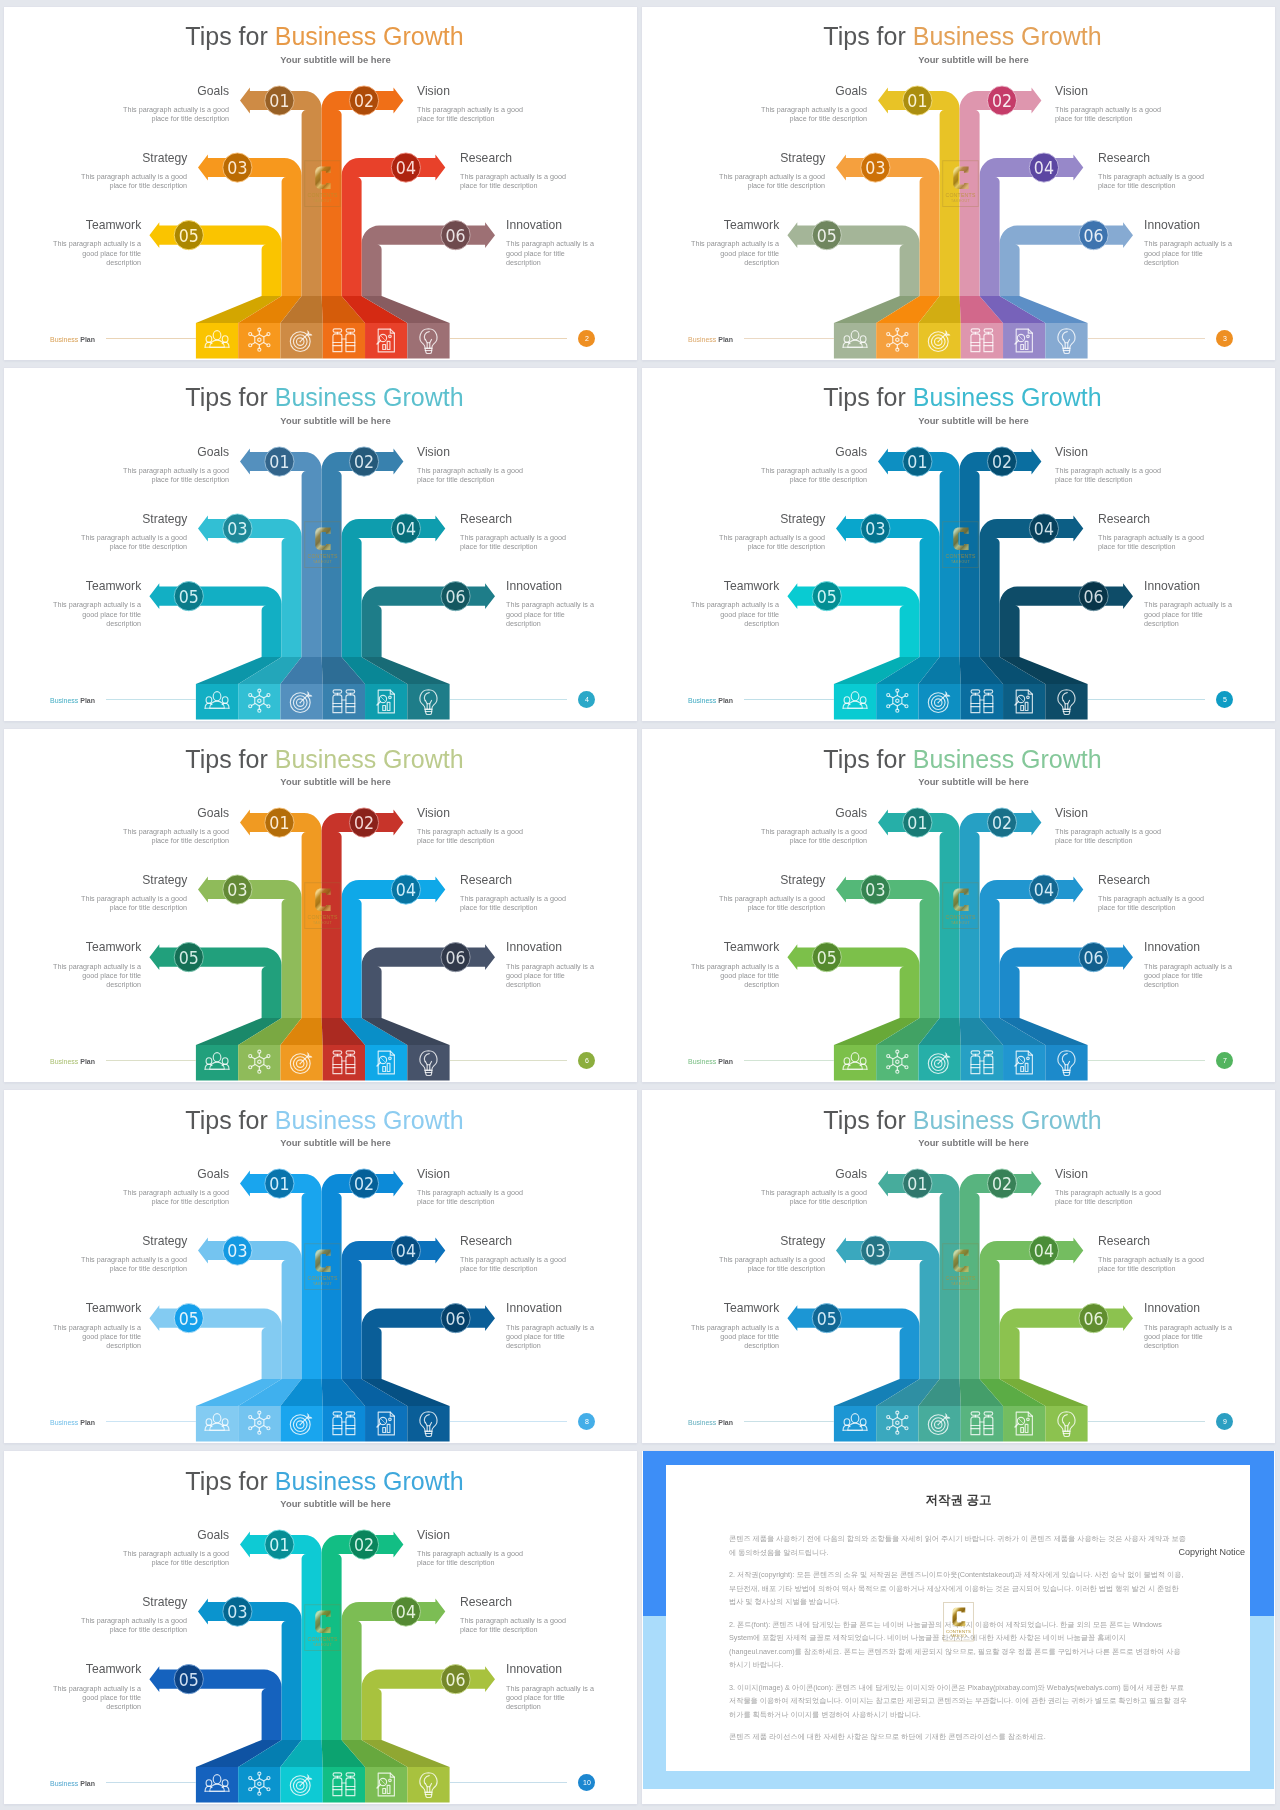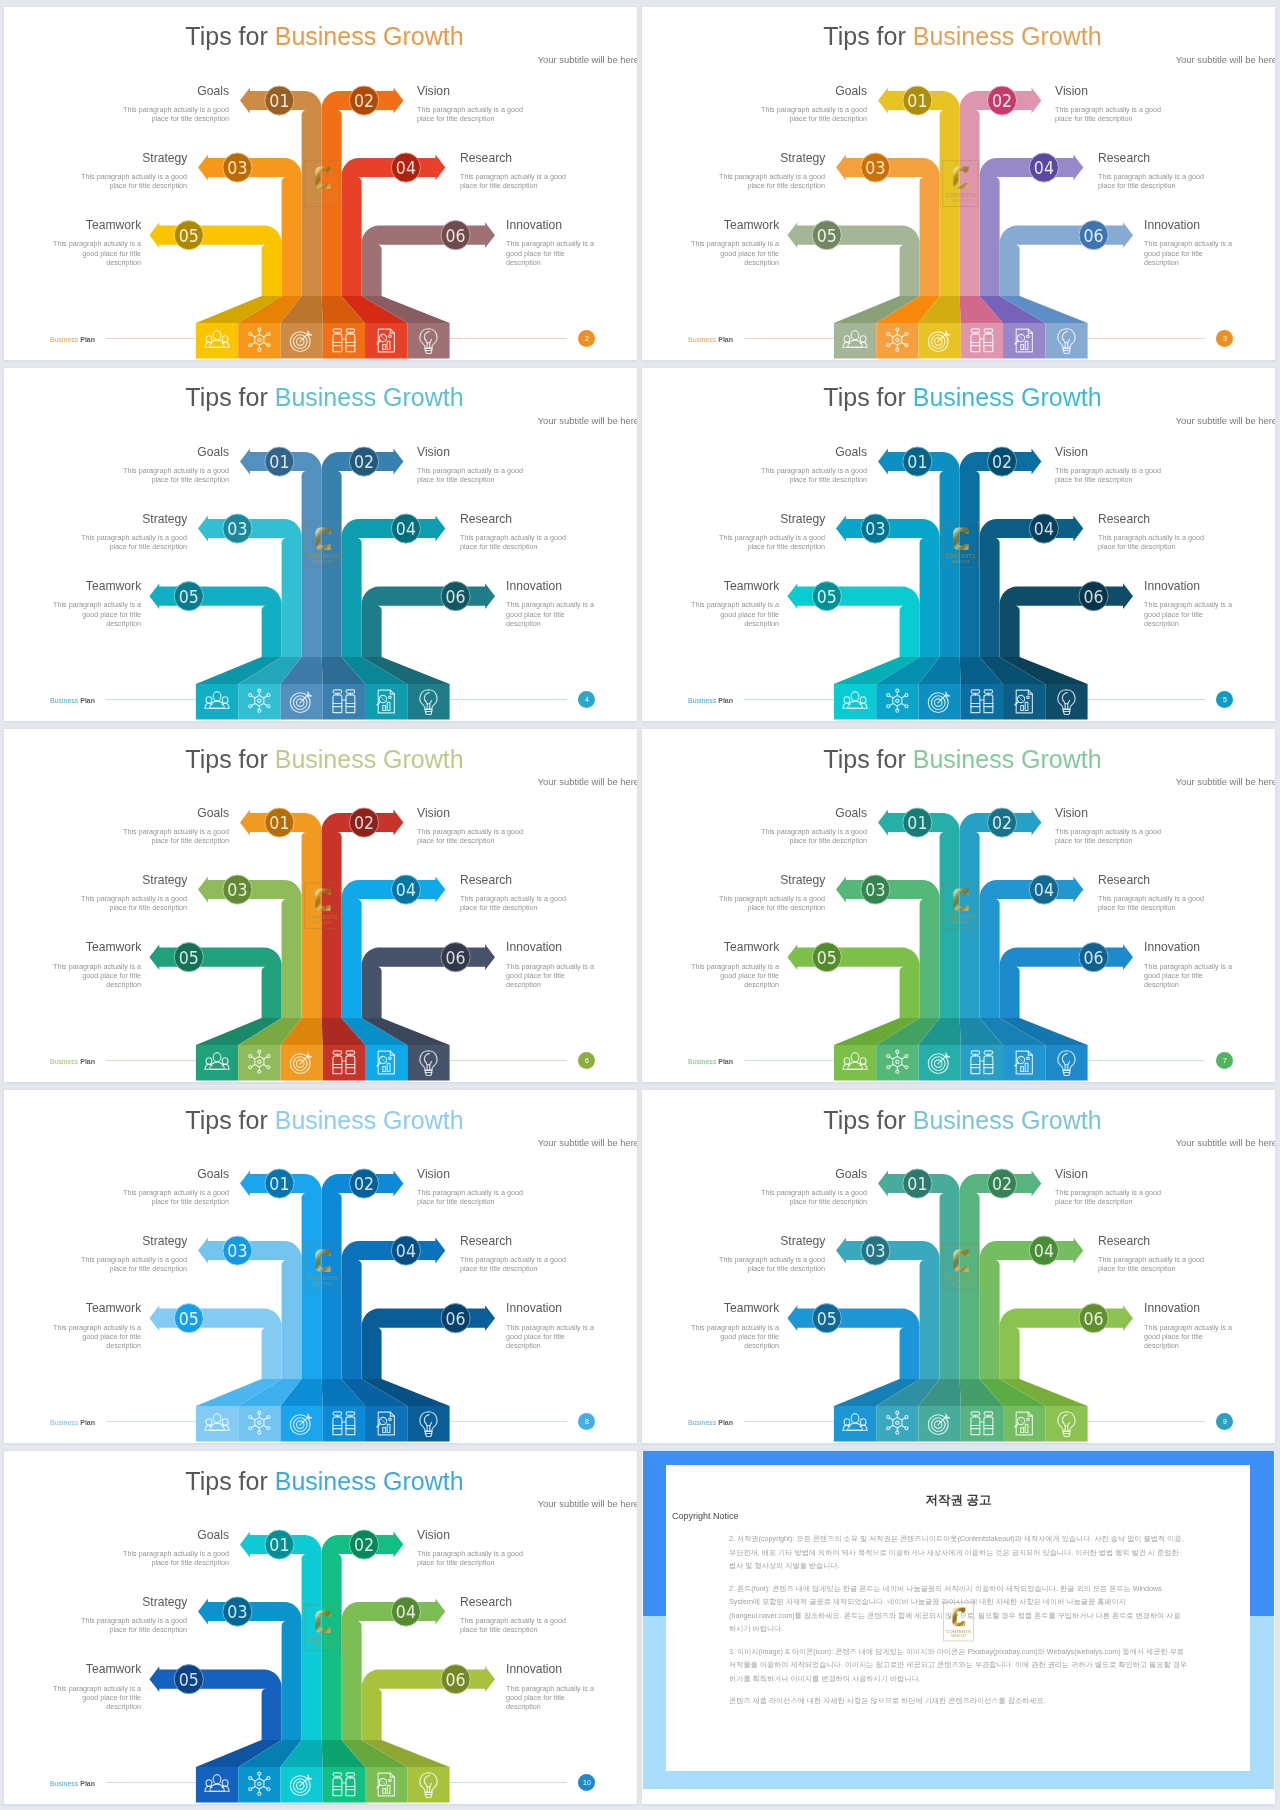--- a/index.html
+++ b/index.html
@@ -8,22 +8,22 @@
        font-family:"Liberation Sans",sans-serif;overflow:hidden;}
   #grid{position:absolute;left:0;top:0;width:1280px;height:1810px;}
   .slide{position:absolute;width:633px;height:353px;background:#fff;
          box-shadow:0 0 0 0.6px #dfe2ea, 0 1px 2px rgba(150,158,180,.26);
          overflow:hidden;}
 
   
   .title{position:absolute;left:4px;top:15.4px;width:633px;text-align:center;
          font-size:25px;font-weight:400;color:#565758;
          font-family:"Liberation Sans",sans-serif;}
-  .subtitle{position:absolute;left:2px;top:46.5px;width:633px;text-align:right;
-            font-size:9.4px;color:#79797b;font-family:"Liberation Sans",sans-serif;}
+  .subtitle{position:absolute;left:15px;top:46.5px;width:633px;text-align:center;
+            font-size:9.4px;color:#79797b;font-family:"Liberation Sans",sans-serif;font-weight:bold;}
 
   
   .lbl{position:absolute;font-size:13px;color:#58595b;white-space:nowrap;
        font-family:"Liberation Sans",sans-serif;transform:scaleX(.935);}
   .lbl.lr{transform-origin:100% 50%;}
   .lbl.ll{transform-origin:0 50%;}
   .desc{position:absolute;font-size:7.2px;color:#939496;line-height:9.2px;
         font-family:"Liberation Sans",sans-serif;}
   .lr{text-align:right;}
   .ll{text-align:left;}
@@ -42,21 +42,21 @@
 
   .diag{position:absolute;left:0;top:0;}
   .cnum{font-family:"DejaVu Sans",sans-serif;}
 
   
   .cframe{position:absolute;background:#3d8ef7;}
   .cframe2{position:absolute;background:#aadcfb;}
   .cinner{position:absolute;background:#fff;}
   .ctitle{position:absolute;width:100%;text-align:center;font-size:12.5px;
           font-weight:700;color:#3b3b3b;}
-  .csub{position:absolute;width:100%;text-align:left;font-size:9px;color:#4a4a4a;}
+  .csub{position:absolute;width:100%;text-align:right;font-size:9px;color:#4a4a4a;margin-top:36px;}
   .cbody{position:absolute;}
   .cpara{font-size:7.2px;color:#a0a0a0;line-height:13.5px;margin-bottom:9px;
          font-family:"Liberation Sans",sans-serif;}
   .clogo{position:absolute;}
 </style>
 </head>
 <body>
 
 <div id="grid">
     <div class="slide" style="left:4px;top:7px">
@@ -1193,20 +1193,21 @@
       <div class="footline" style="left:445.6px;width:117px;background:#C6DEEB"></div>
       <div class="pagebadge" style="left:574.3px;background:#1D87D0">10</div>
     </div>
     <div class="slide" style="left:642px;top:1451.4px">
       <div class="cframe" style="left:0.6px;top:0px;width:631px;height:165px"></div>
       <div class="cframe2" style="left:0.6px;top:165px;width:631px;height:173px"></div>
       <div class="cinner" style="left:24px;top:13.3px;width:584px;height:306px"></div>
       <div class="ctitle" style="left:30px;top:41px;width:573px">저작권 공고</div>
       <div class="csub" style="left:30px;top:59.5px;width:573px">Copyright Notice</div>
       <div class="cbody" style="left:87px;top:81px;width:458px">
+        <div class="cpara">콘텐즈 제품을 사용하기 전에 다음의 합의와 조항들을 자세히 읽어 주시기 바랍니다. 귀하가 이 콘텐즈 제품을 사용하는 것은 사용자 계약과 보증에 동의하셨음을 알려드립니다.</div>
         <div class="cpara">2. 저작권(copyright): 모든 콘텐즈의 소유 및 저작권은 콘텐즈니이트아웃(Contentstakeout)과 제작자에게 있습니다. 사전 승낙 없이 불법적 이용, 무단전재, 배포 기타 방법에 의하여 역사 목적으로 이용하거나 제상자에게 이용하는 것은 금지되어 있습니다. 이러한 법법 행위 발건 시 준엄한 법사 및 형사상의 지벌을 받습니다.</div>
         <div class="cpara">2. 폰트(font): 콘텐즈 내에 담게있는 한글 폰트는 네이버 나눔글꼴의 저작까지 이용하여 제작되었습니다. 한글 외의 모든 폰트는 Windows System에 포함된 자제적 글꼴로 제작되었습니다. 네이버 나눔글꼴 라이사스에 대한 자세한 사항은 네이버 나눔글꼴 홈페이지(hangeul.naver.com)를 참조하세요. 폰트는 콘텐즈와 함께 제공되지 않으므로, 필요할 경우 정품 폰트를 구입하거나 다른 폰트로 변경하여 사용하시기 바랍니다.</div>
         <div class="cpara">3. 이미지(image) &amp; 아이콘(icon): 콘텐즈 내에 담게있는 이미지와 아이콘은 Pixabay(pixabay.com)와 Webalys(webalys.com) 등에서 제공한 무료 저작물을 이용하여 제작되었습니다. 이미지는 참고로만 제공되고 콘텐즈와는 무관합니다. 이에 관한 권리는 귀하가 별도로 확인하고 필요할 경우 허가를 획득하거나 이미지를 변경하여 사용하시기 바랍니다.</div>
         <div class="cpara">콘텐즈 제품 라이선스에 대한 자세한 사항은 않으므로 하단에 기재한 콘텐즈라이선스를 참조하세요.</div>
       </div>
       <div style="position:absolute;left:300.6px;top:150.7px">
         <svg class="clogo" width="31" height="39.59" viewBox="0 0 31 39.6" opacity="1">
   <defs>
             <linearGradient id="gl9" x1="0" y1="0" x2=".75" y2="1">
     <stop offset="0" stop-color="#d9bb54"></stop>

